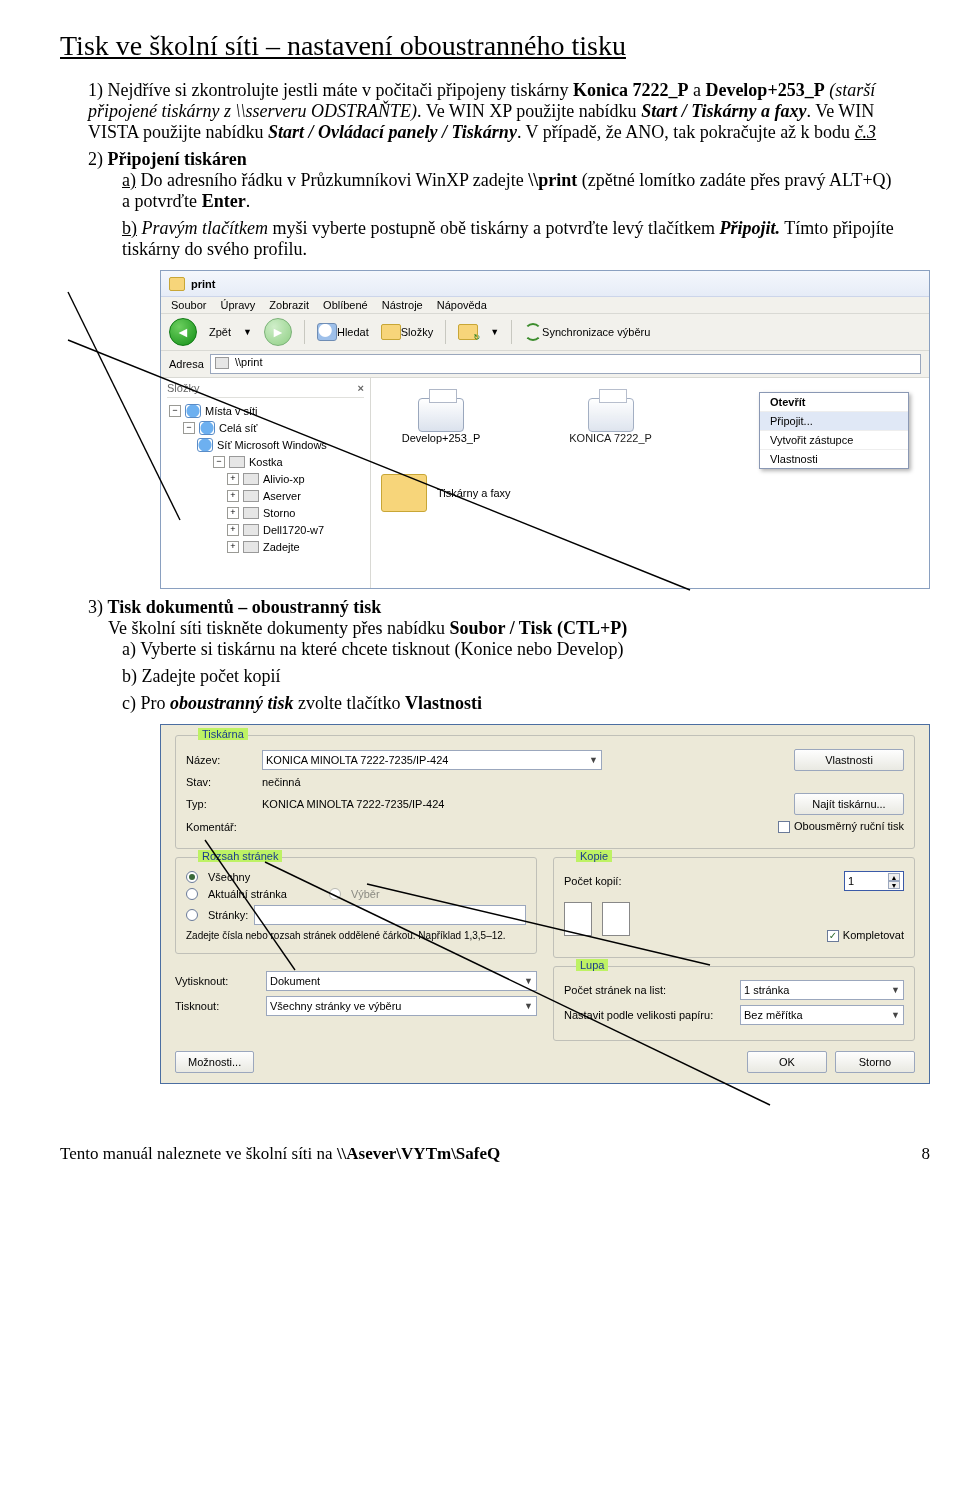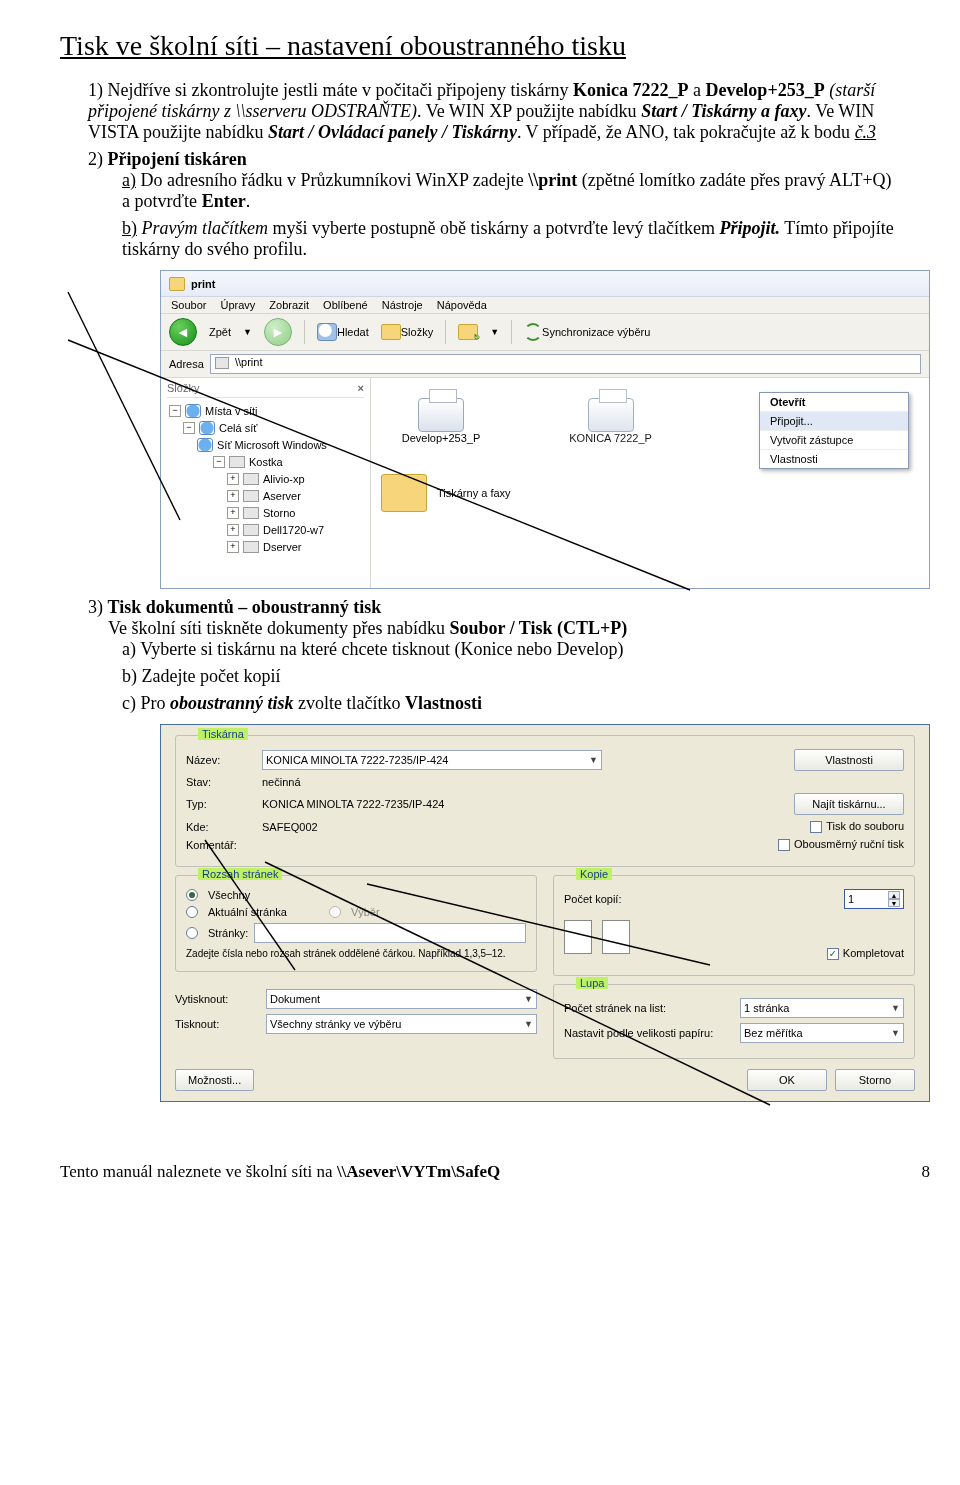--- a/index.html
+++ b/index.html
@@ -217,21 +217,21 @@
             <span>Storno</span>
           </div>
         <div class="tree-row indent4">
             <span class="tw">+</span>
             <span class="ti ti-pc"></span>
             <span>Dell1720-w7</span>
           </div>
         <div class="tree-row indent4">
             <span class="tw">+</span>
             <span class="ti ti-pc"></span>
-            <span>Dserver</span>
+            <span>Zadejte</span>
           </div>
       </div>
     </div>
     <div class="exp-content">
       <div>
         <div class="item-col">
           <div class="printer-ico"></div>
           <span>Develop+253_P</span>
         </div>
         <div class="item-col2" style="margin-top:30px;">
@@ -279,26 +279,20 @@
         <span class="lbl">Stav:</span>
         <span>nečinná</span>
       </div>
       <div class="row">
         <span class="lbl">Typ:</span>
         <span>KONICA MINOLTA 7222-7235/IP-424</span>
         <div style="flex:1"></div>
         <div class="btn" style="width:110px;">Najít tiskárnu...</div>
       </div>
       <div class="row">
-        <span class="lbl">Kde:</span>
-        <span>SAFEQ002</span>
-        <div style="flex:1"></div>
-        <label><span class="chk"></span><span>Tisk do souboru</span></label>
-      </div>
-      <div class="row">
         <span class="lbl">Komentář:</span>
         <div style="flex:1"></div>
         <label><span class="chk"></span><span>Obousměrný ruční tisk</span></label>
       </div>
     </div>
 
     <div class="two-col">
       <div class="col">
         <div class="grp">
           <span class="grp-title">Rozsah stránek</span>

